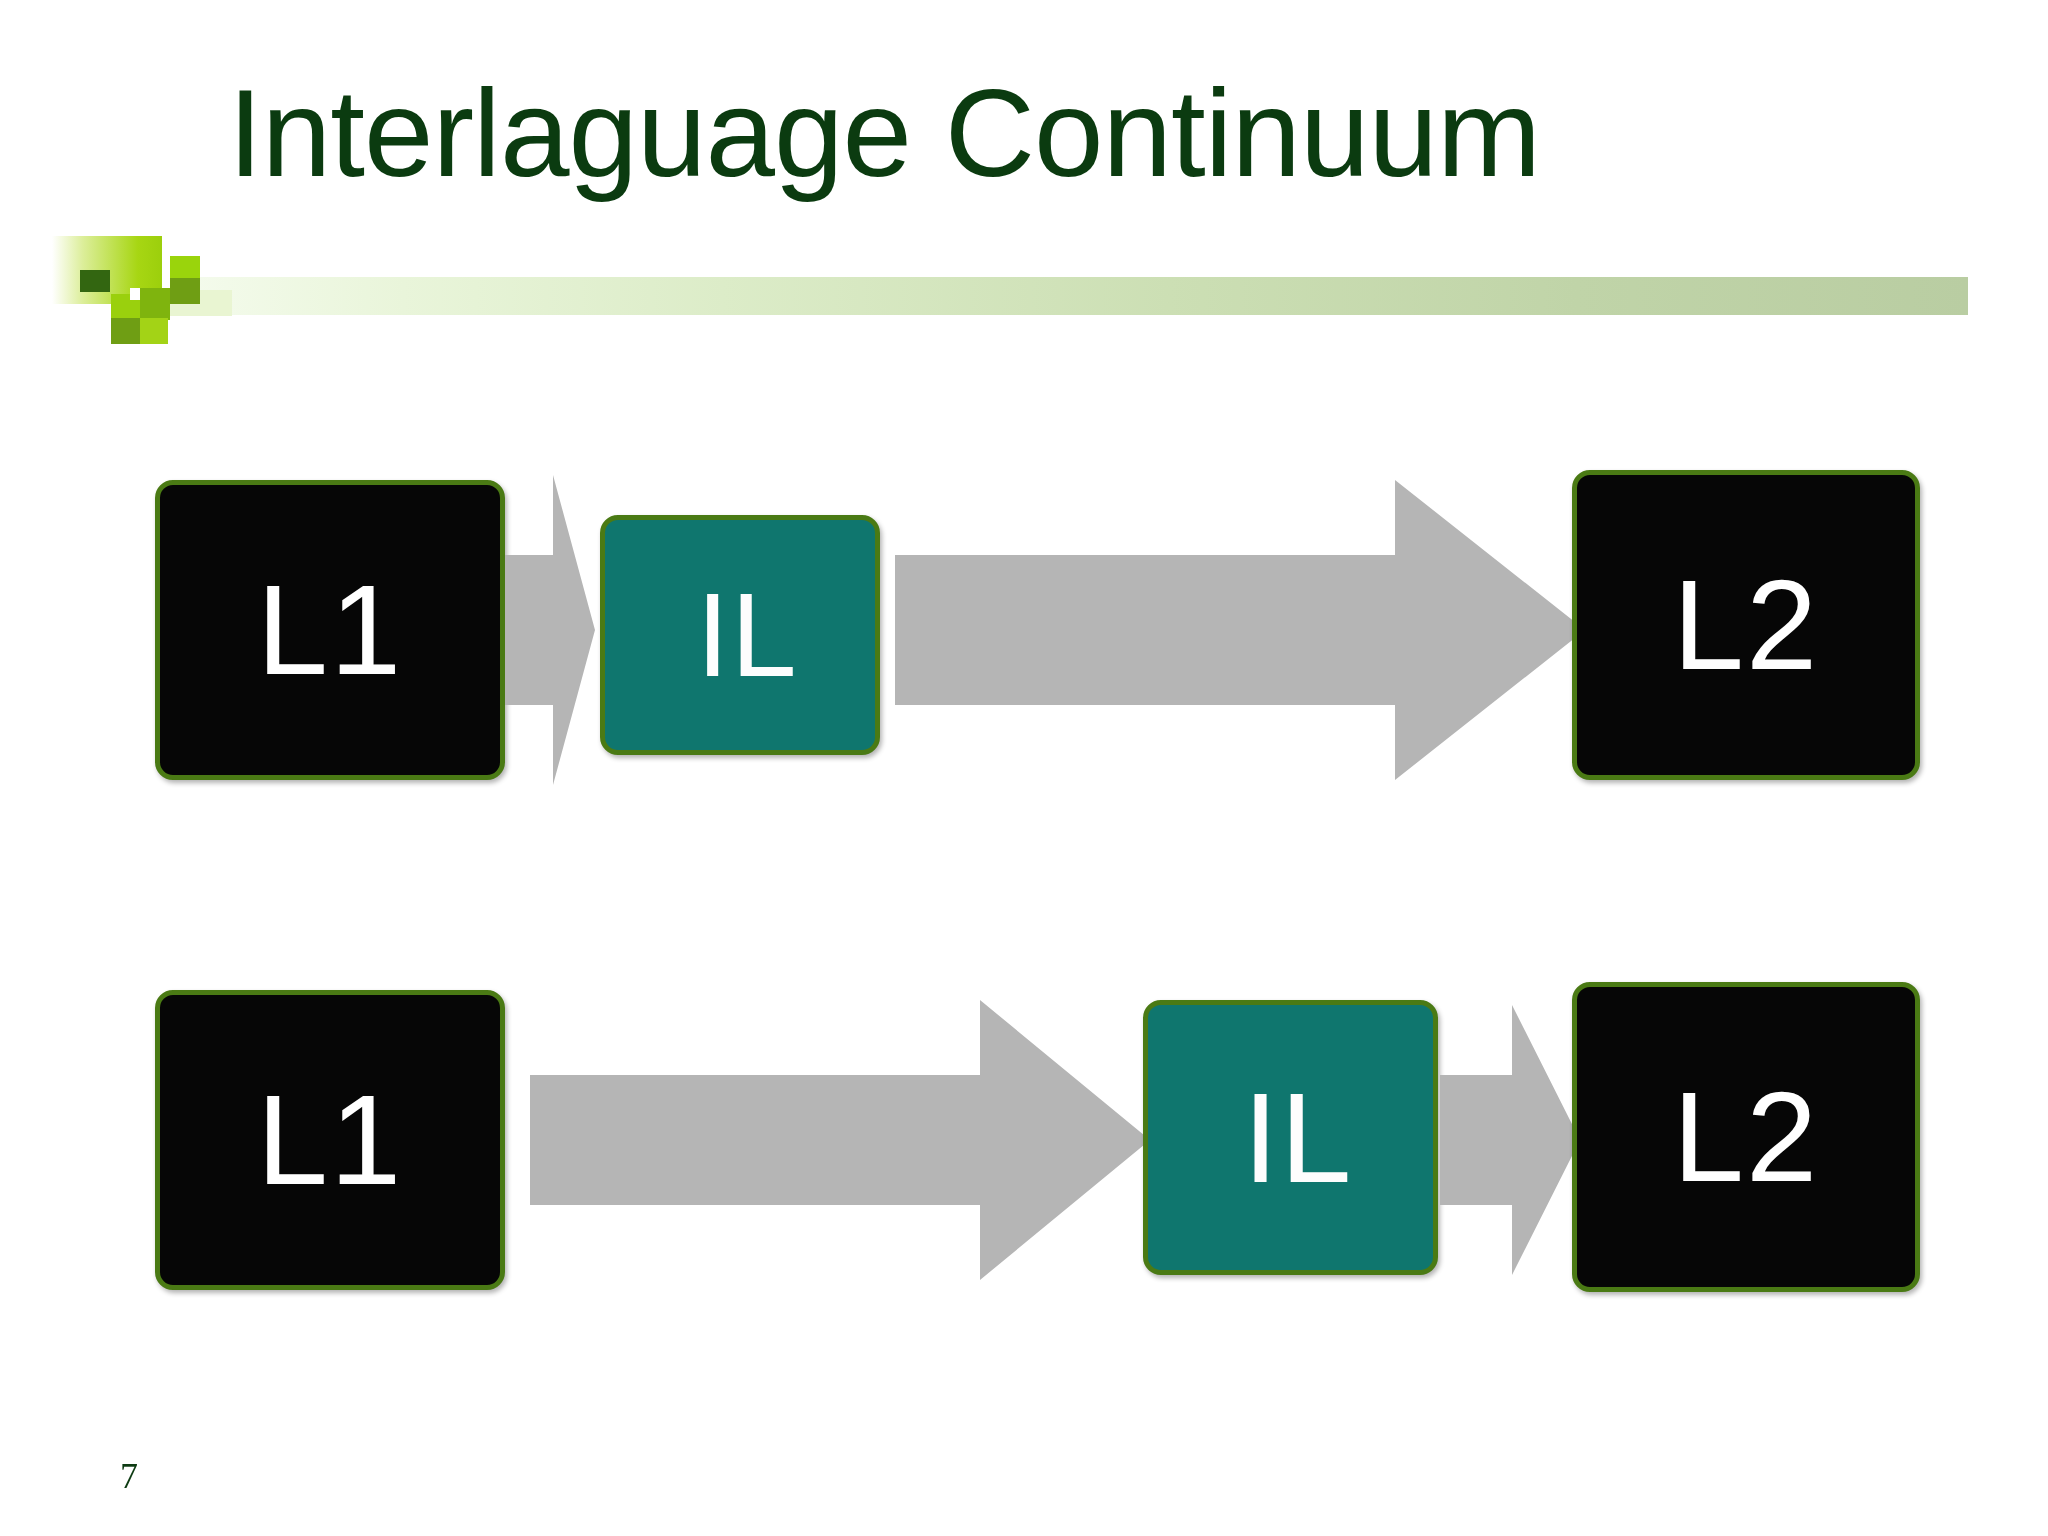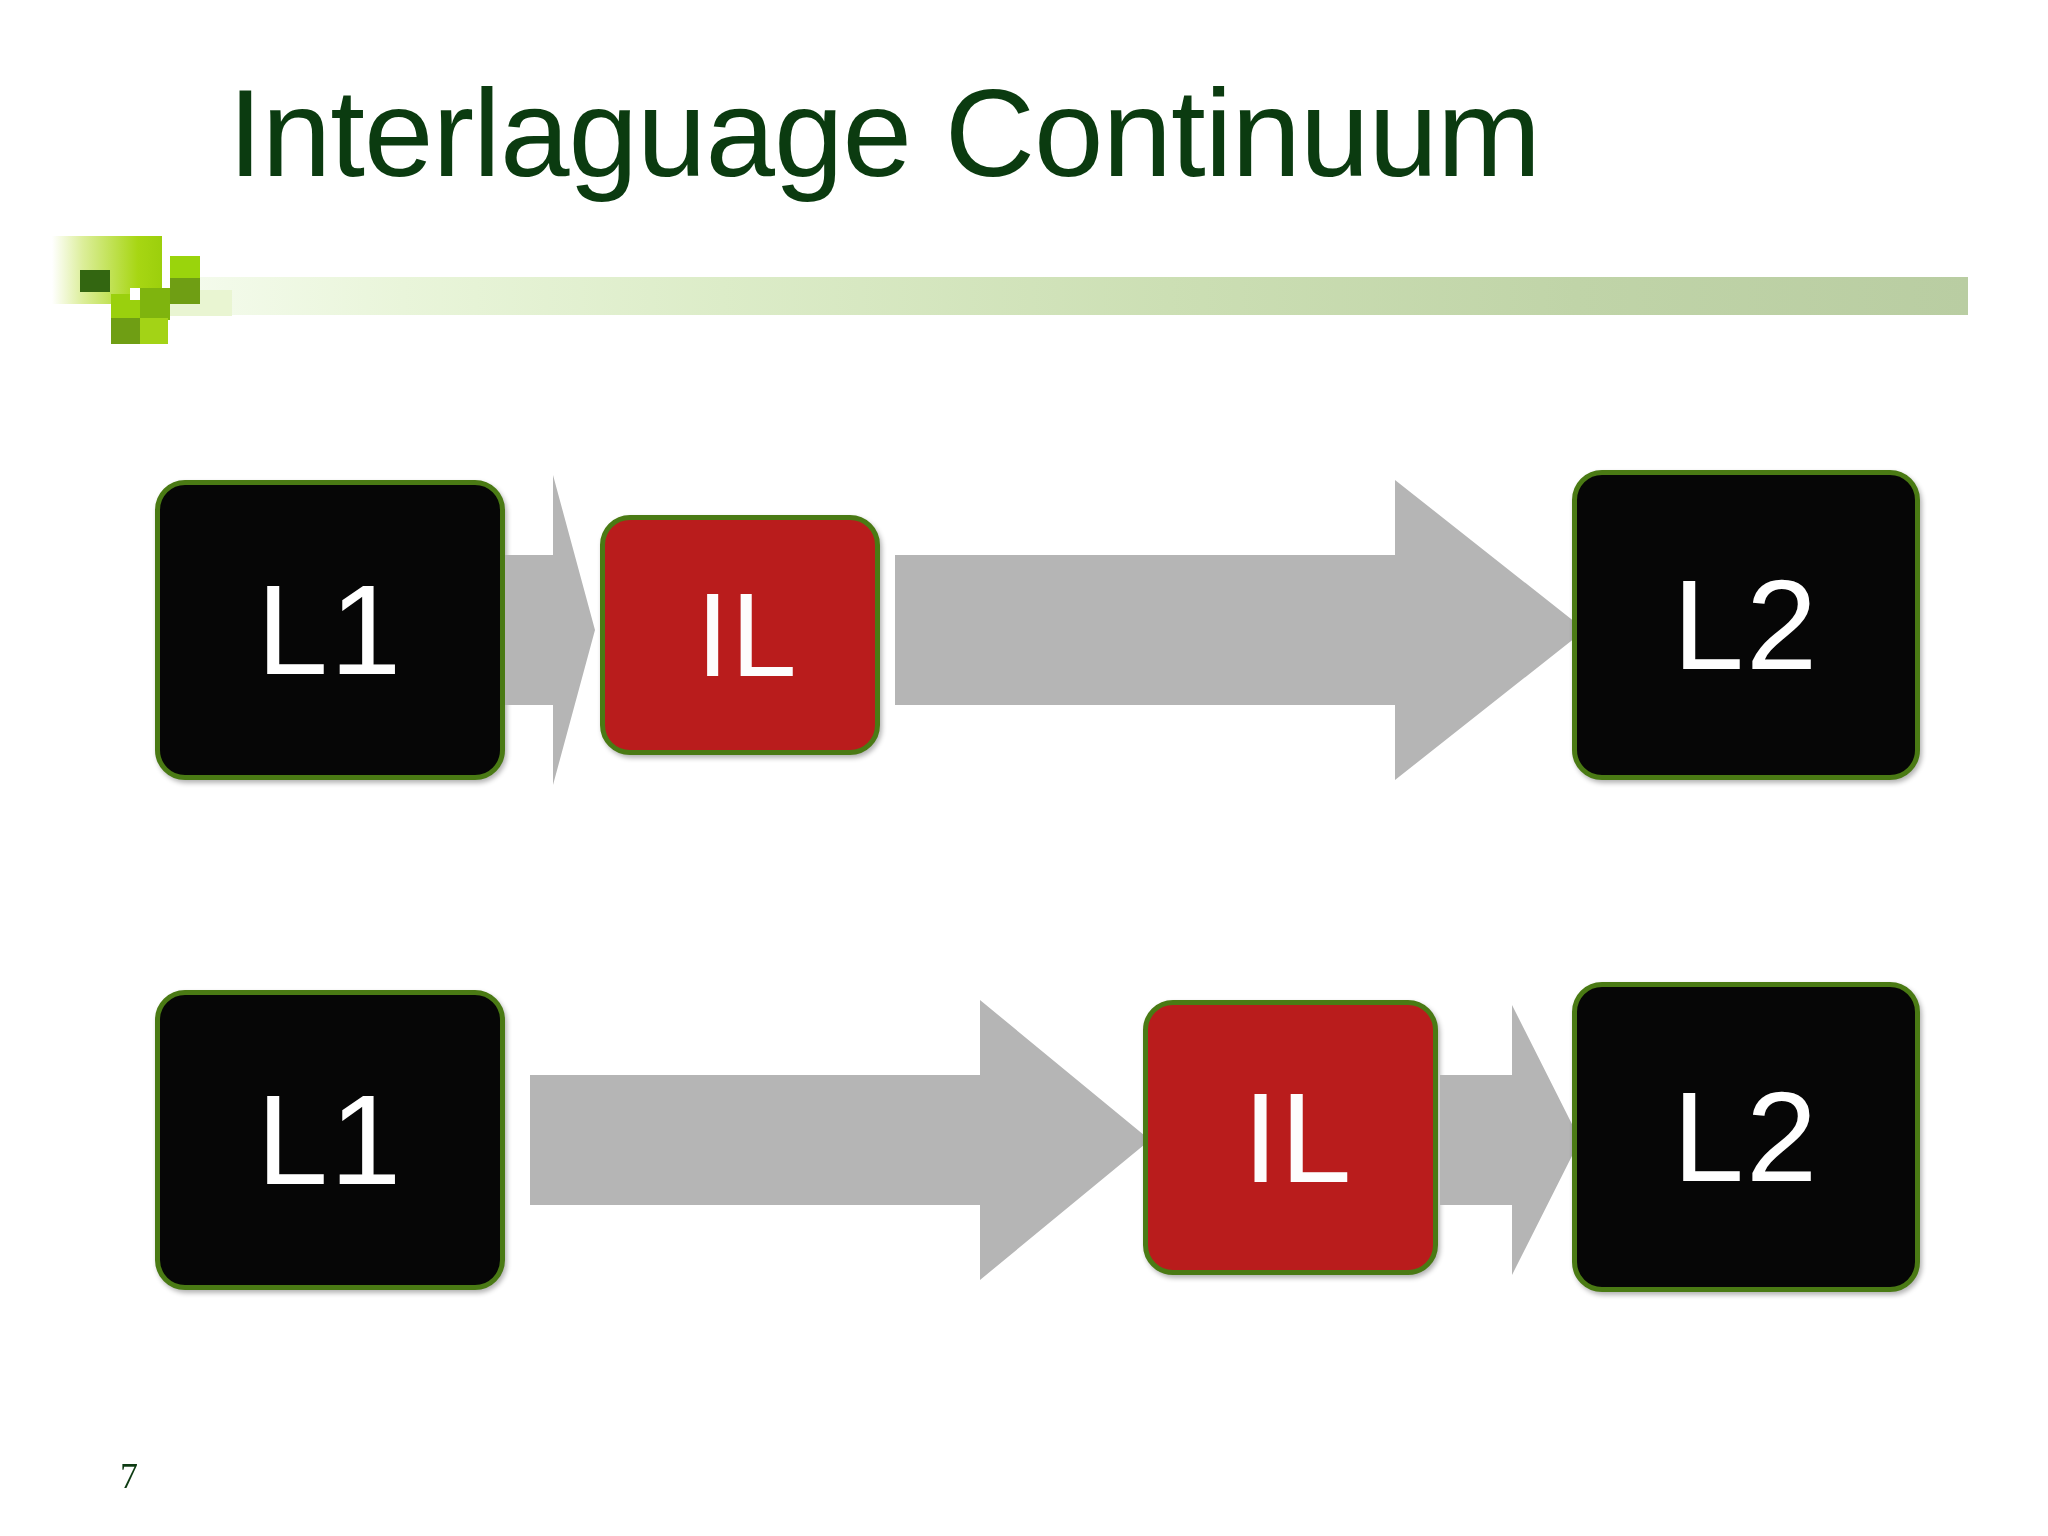--- a/index.html
+++ b/index.html
@@ -98,28 +98,28 @@
 
   
   .diagram-row { position: absolute; left: 0; width: 2048px; }
   #row-1 { top: 440px; height: 400px; }
   #row-2 { top: 990px; height: 400px; }
 
   .node-box {
     position: absolute;
     box-sizing: border-box;
     border: 5px solid #4a7a14;
-    border-radius: 30px;
+    border-radius: 18px;
     display: flex;
     align-items: center;
     justify-content: center;
     box-shadow: 2px 3px 5px rgba(0,0,0,0.30);
   }
   .node-box.dark { background: #060606; }
-  .node-box.light { background: #b91c1c; padding-left: 15px; }
+  .node-box.light { background: #0f766e; padding-left: 15px; }
   .node-label {
     color: #ffffff;
     font-size: 128px;
     line-height: 1;
     font-weight: 400;
     letter-spacing: 2px;
     user-select: none;
   }
   .node-box.light .node-label { color: #fdfdfd; }
 

